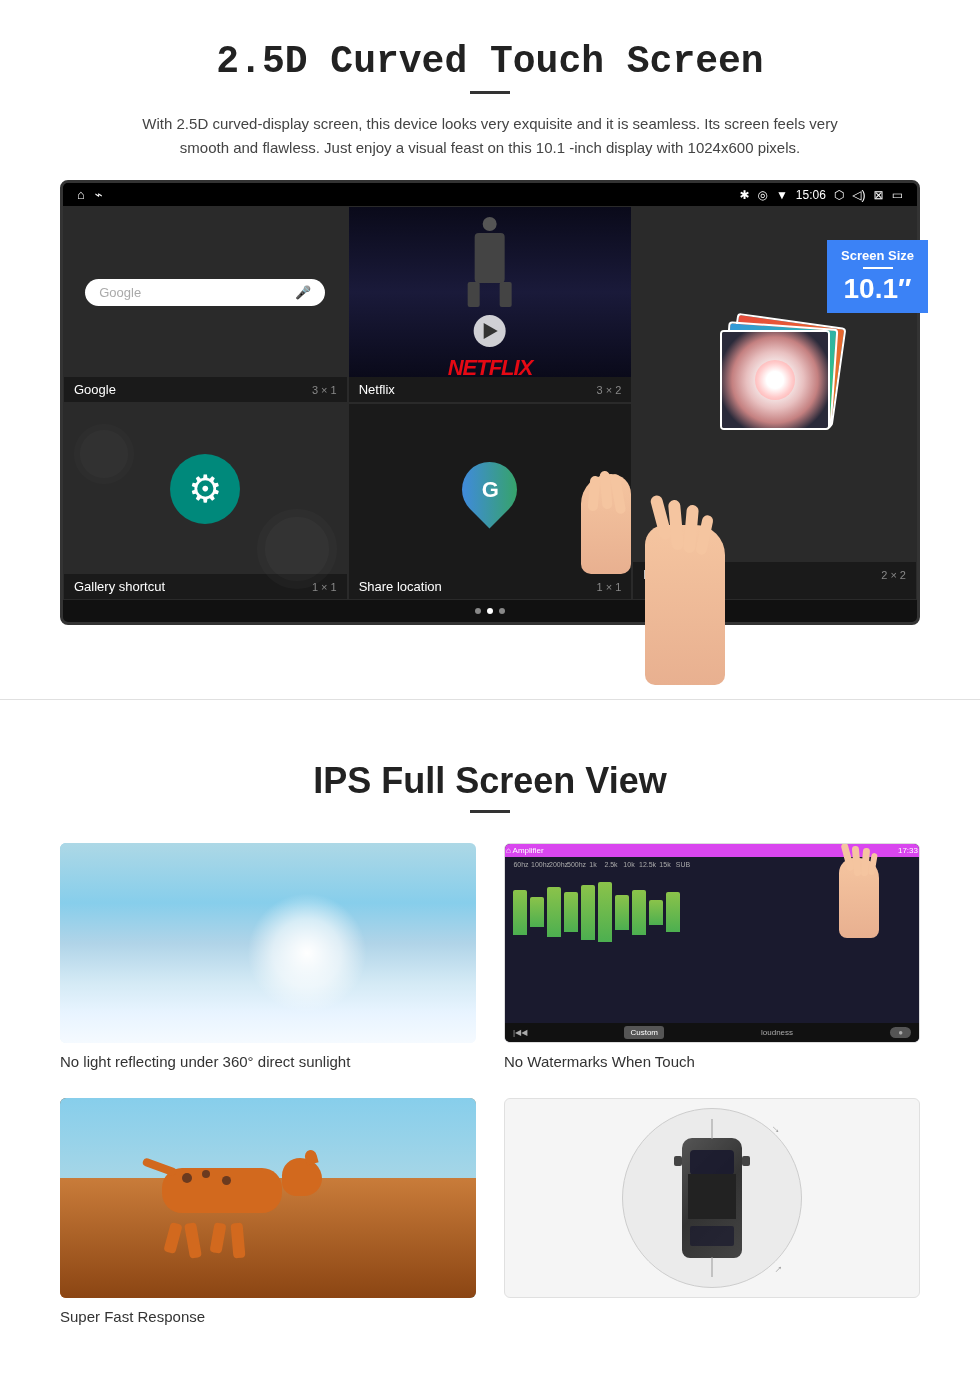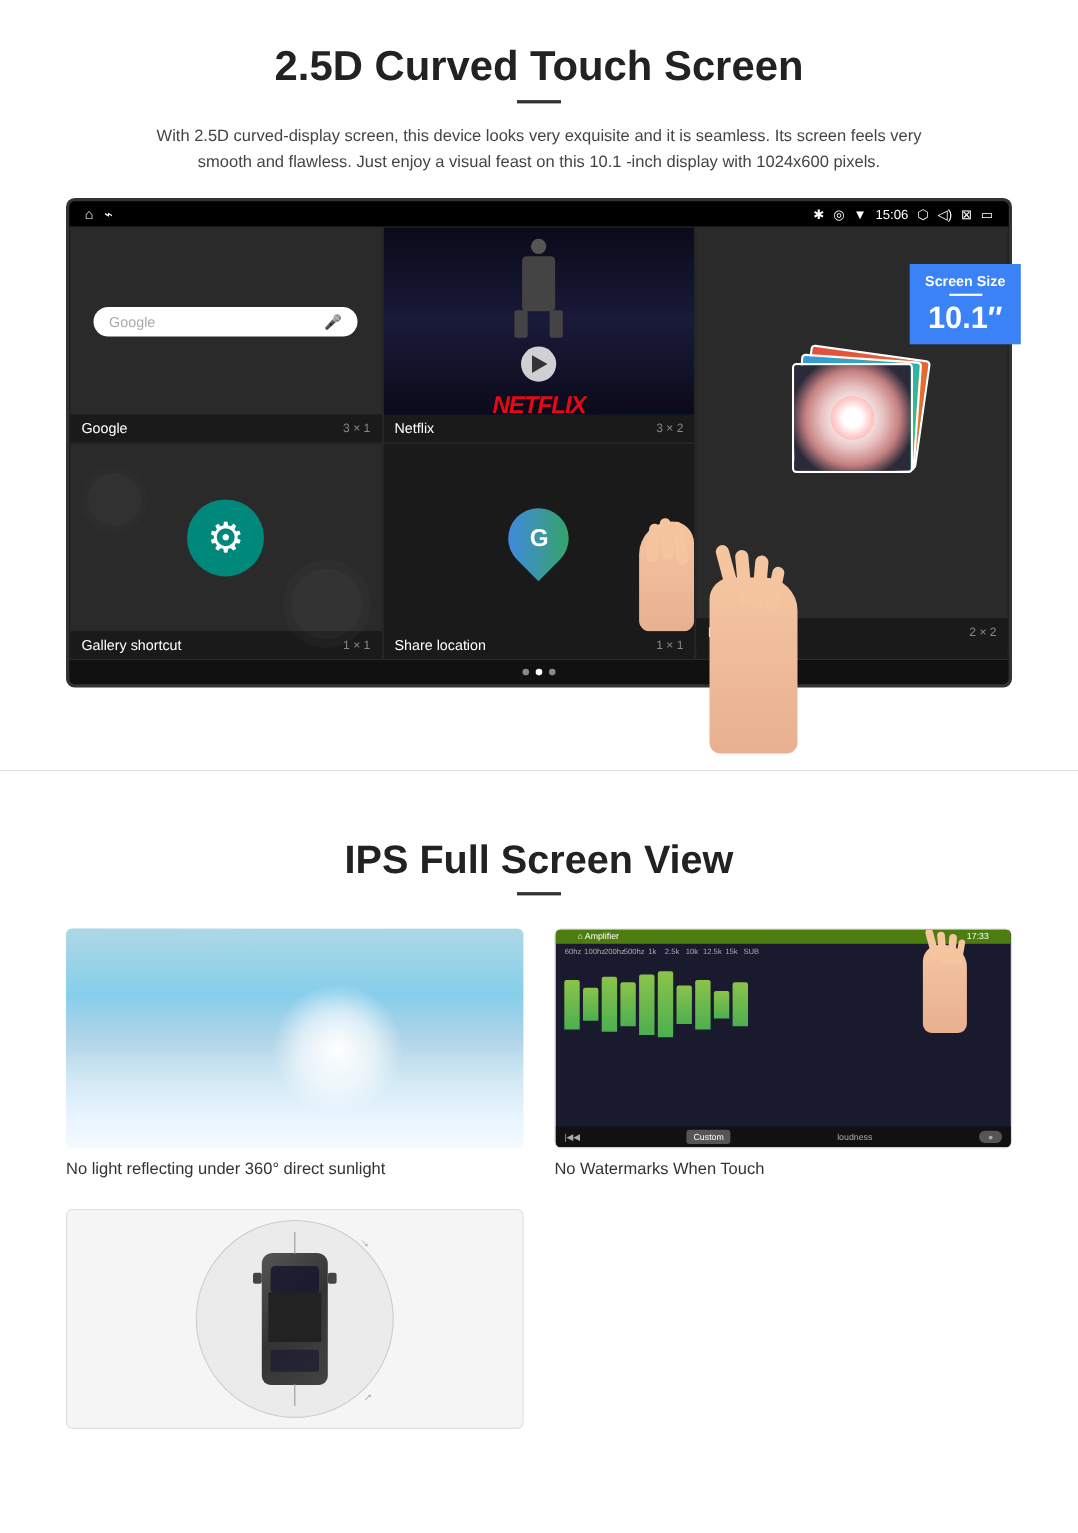--- a/index.html
+++ b/index.html
@@ -1,20 +1,20 @@
 <!DOCTYPE html>
 <html><head>
   <meta charset="utf-8">
   <style>
     * { box-sizing: border-box; margin: 0; padding: 0; }
     body { font-family: Arial, sans-serif; background: #fff; color: #222; max-width: 980px; margin: 0 auto; }
 
     
     .section1 { padding: 40px 60px 30px; text-align: center; }
-    .section1 h1 { font-size: 38px; font-weight: 900; margin-bottom: 8px; }
+    .section1 h1 { font-size: 38px; font-weight: 900; margin-bottom: 8px; font-family: Liberation Mono, monospace; }
     .title-underline { width: 40px; height: 3px; background: #333; margin: 0 auto 18px; }
     .section1 p { font-size: 15px; color: #444; line-height: 1.6; max-width: 700px; margin: 0 auto 20px; }
 
     
     .device-container { position: relative; display: inline-block; width: 100%; }
     .device-frame { background: #111; border-radius: 8px; overflow: hidden; border: 3px solid #333; position: relative; }
 
     
     .status-bar { background: #000; display: flex; align-items: center; justify-content: space-between; padding: 4px 14px; color: #fff; font-size: 13px; }
     .status-left { display: flex; align-items: center; gap: 10px; }
@@ -267,21 +267,21 @@
           <div style="position:absolute;top:25%;left:45%;width:120px;height:120px;background:radial-gradient(circle,rgba(255,255,255,1) 0%,rgba(255,255,255,0.6) 40%,transparent 70%);border-radius:50%;"></div>
         </div>
       </div>
       <div class="feature-caption">No light reflecting under 360° direct sunlight</div>
     </div>
 
     <div class="feature-item">
       <div class="feature-image" style="border:1px solid #ddd;">
         <div class="amp-bg">
 
-          <div style="background:#4d7c0f;display:flex;justify-content:space-between;padding:2px 20px;font-size:8px;color:#fff;">
+          <div style="background:#d946ef;display:flex;justify-content:space-between;padding:2px 1px;font-size:8px;color:#fff;">
             <span>⌂ Amplifier</span>
             <span>17:33</span>
           </div>
 
           <div style="display:flex;gap:2px;padding:4px 8px 0;font-size:7px;color:#aaa;">
             <span style="width:16px;text-align:center;">60hz</span>
             <span style="width:16px;text-align:center;">100hz</span>
             <span style="width:16px;text-align:center;">200hz</span>
             <span style="width:16px;text-align:center;">500hz</span>
             <span style="width:16px;text-align:center;">1k</span>
@@ -321,20 +321,51 @@
             <span>|◀◀</span>
             <span class="custom-btn">Custom</span>
             <span>loudness</span>
             <span style="background:#555;border-radius:8px;padding:1px 8px;font-size:8px;">●</span>
           </div>
         </div>
       </div>
       <div class="feature-caption">No Watermarks When Touch</div>
     </div>
 
+    <div class="feature-item">
+      <div class="feature-image">
+        <div class="cheetah-bg">
+
+          <div style="position:absolute;top:0;left:0;right:0;height:50%;background:linear-gradient(180deg,#87CEEB,#add8e6);"></div>
+
+          <div style="position:absolute;bottom:0;left:0;right:0;height:60%;background:linear-gradient(180deg,#c97c3a,#8B4513);"></div>
+
+          <div style="position:absolute;bottom:35%;left:15%;width:200px;height:80px;">
+
+            <div style="position:absolute;left:40px;top:20px;width:120px;height:45px;background:#D2691E;border-radius:20px;"></div>
+
+            <div style="position:absolute;left:60px;top:25px;width:10px;height:10px;background:#6B3A1F;border-radius:50%;"></div>
+            <div style="position:absolute;left:80px;top:22px;width:8px;height:8px;background:#6B3A1F;border-radius:50%;"></div>
+            <div style="position:absolute;left:100px;top:28px;width:9px;height:9px;background:#6B3A1F;border-radius:50%;"></div>
+
+            <div style="position:absolute;right:0;top:10px;width:40px;height:38px;background:#D2691E;border-radius:50% 60% 50% 40%;"></div>
+
+            <div style="position:absolute;right:5px;top:2px;width:12px;height:14px;background:#D2691E;border-radius:50% 50% 0 0;transform:rotate(-15deg);"></div>
+
+            <div style="position:absolute;left:45px;bottom:-25px;width:12px;height:30px;background:#D2691E;border-radius:4px;transform:rotate(15deg);"></div>
+            <div style="position:absolute;left:65px;bottom:-30px;width:12px;height:35px;background:#D2691E;border-radius:4px;transform:rotate(-10deg);"></div>
+            <div style="position:absolute;left:90px;bottom:-25px;width:12px;height:30px;background:#D2691E;border-radius:4px;transform:rotate(10deg);"></div>
+            <div style="position:absolute;left:110px;bottom:-30px;width:12px;height:35px;background:#D2691E;border-radius:4px;transform:rotate(-5deg);"></div>
+
+            <div style="position:absolute;left:20px;top:15px;width:35px;height:8px;background:#D2691E;border-radius:4px;transform:rotate(20deg);"></div>
+          </div>
+        </div>
+      </div>
+      <div class="feature-caption">Super Fast Response</div>
+    </div>
 
     <div class="feature-item">
       <div class="feature-image" style="background:#f5f5f5;border:1px solid #e0e0e0;">
         <div style="width:100%;height:100%;display:flex;align-items:center;justify-content:center;">
 
           <div style="width:180px;height:180px;border-radius:50%;border:1px solid #ccc;background:#ebebeb;display:flex;align-items:center;justify-content:center;position:relative;">
 
             <div style="width:60px;height:120px;position:relative;">
 
               <div style="position:absolute;inset:0;background:linear-gradient(135deg,#555,#333,#444);border-radius:10px 10px 8px 8px;"></div>

